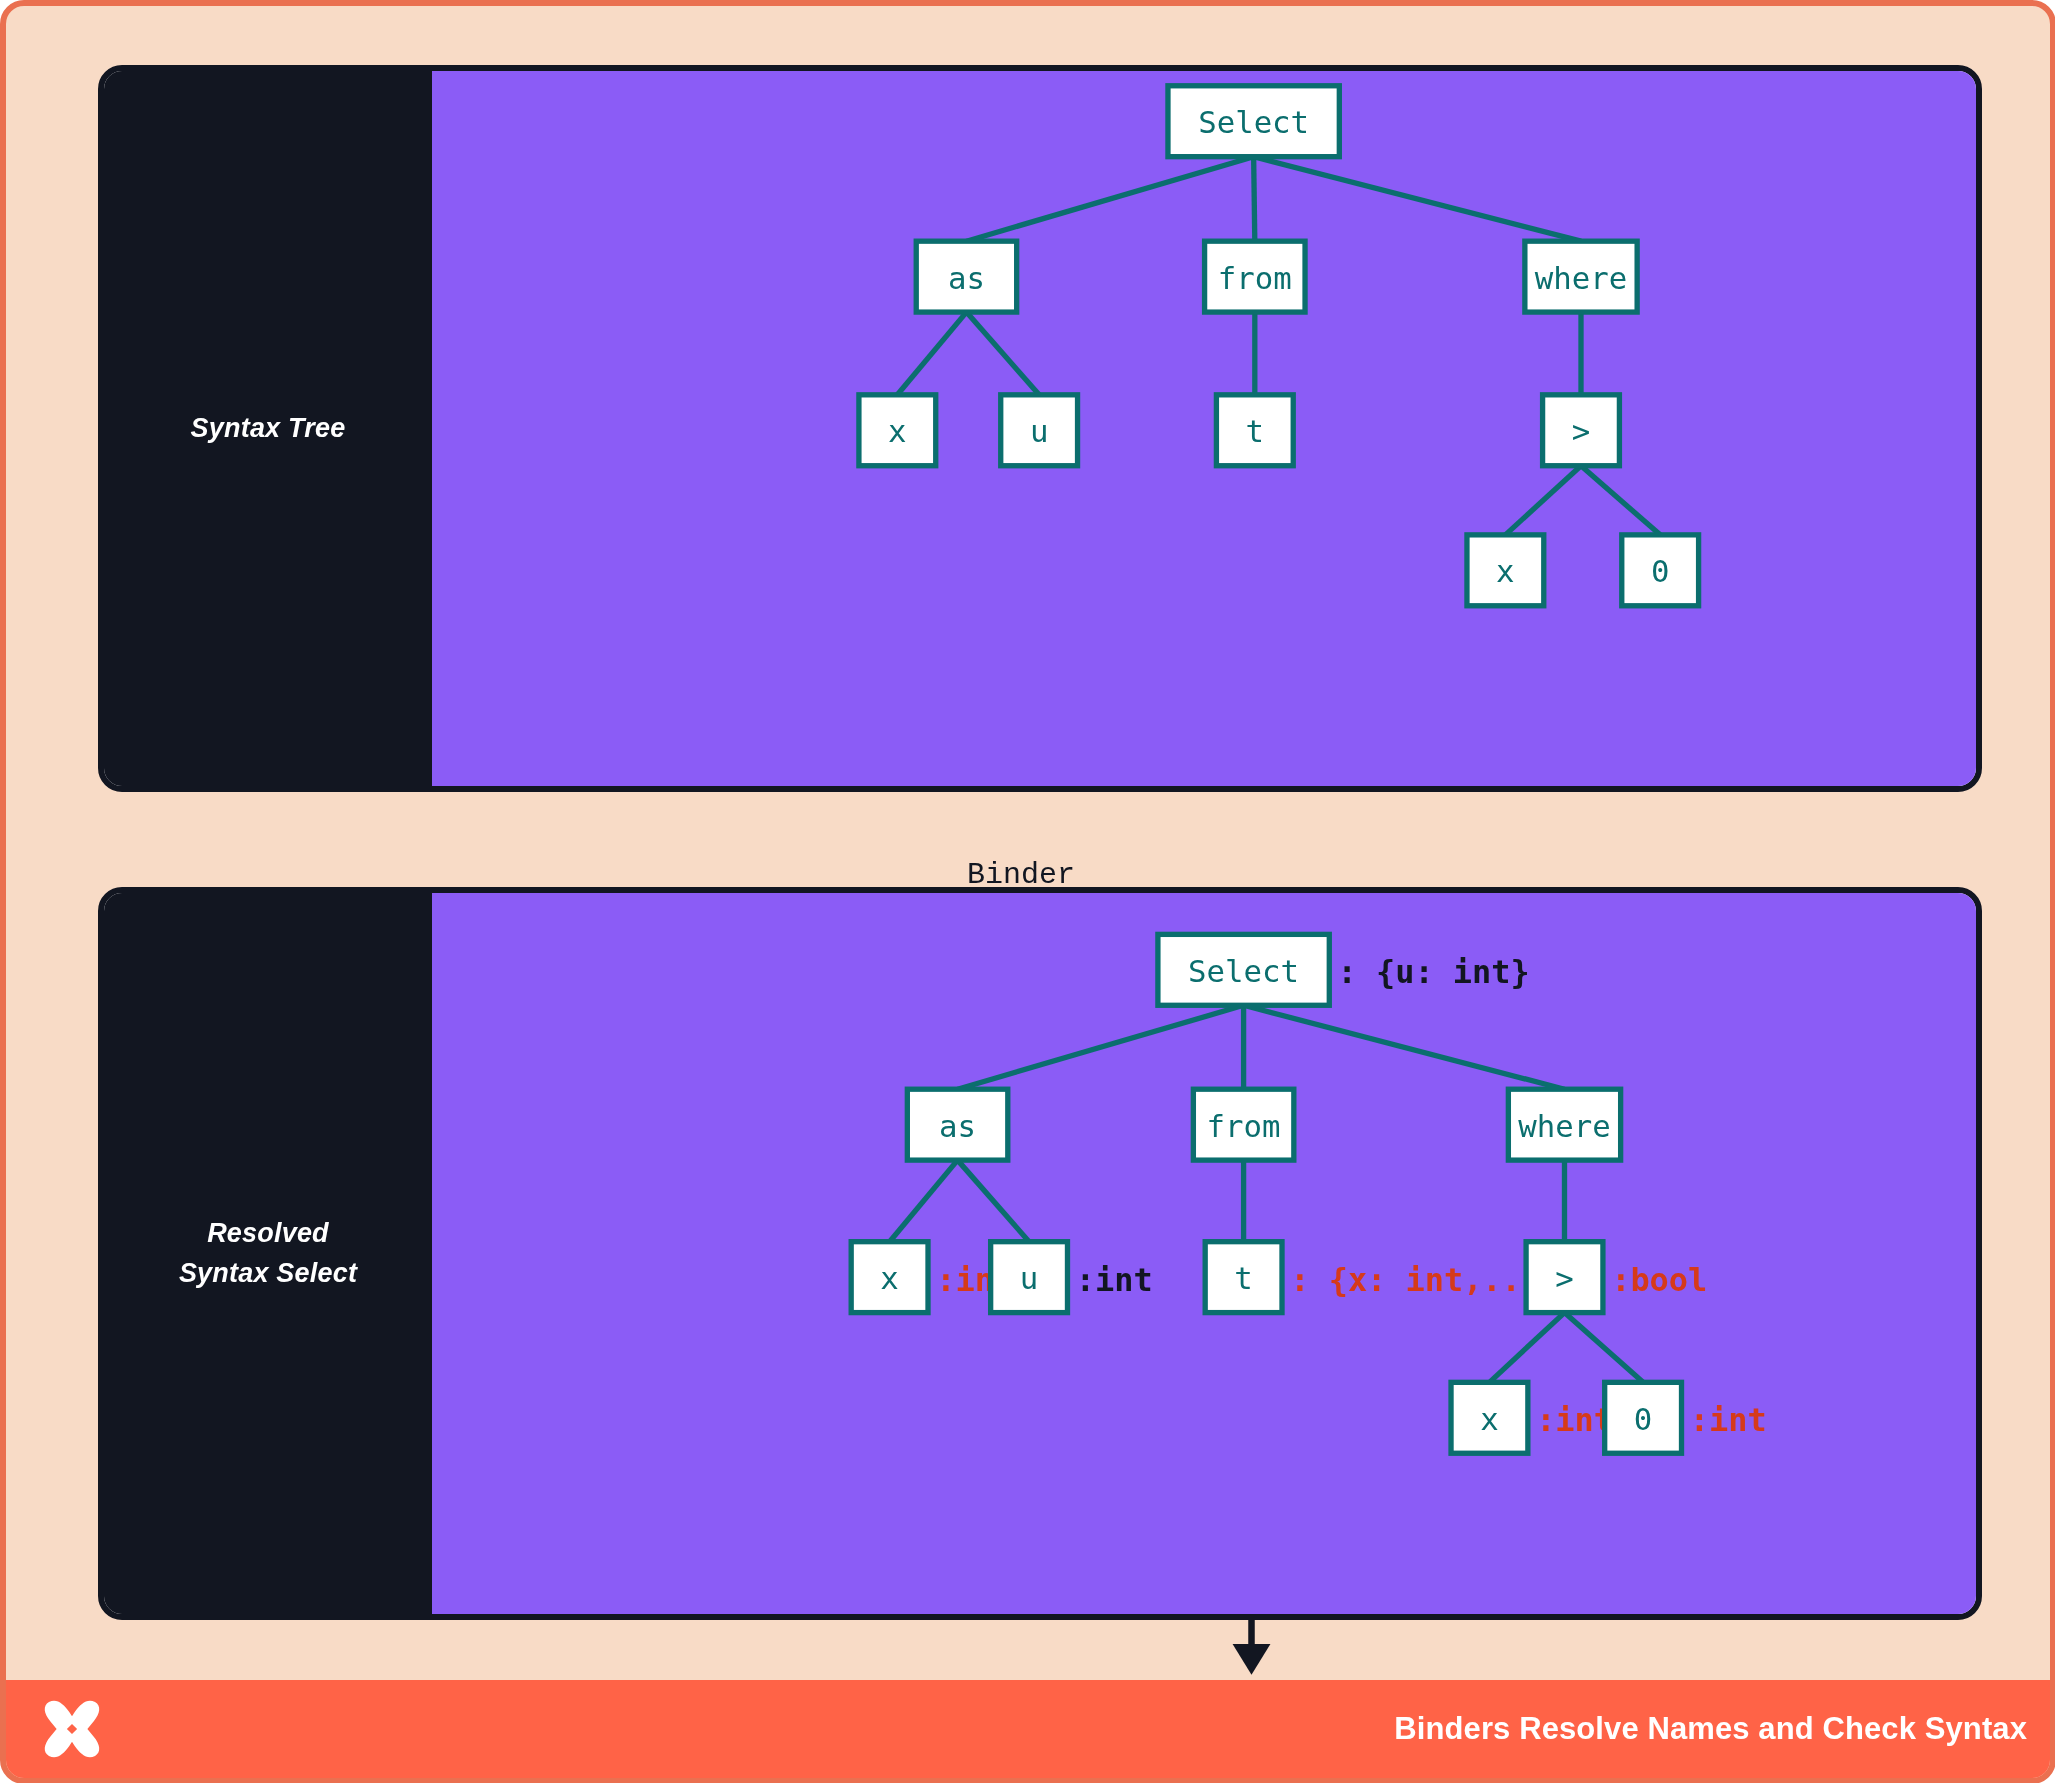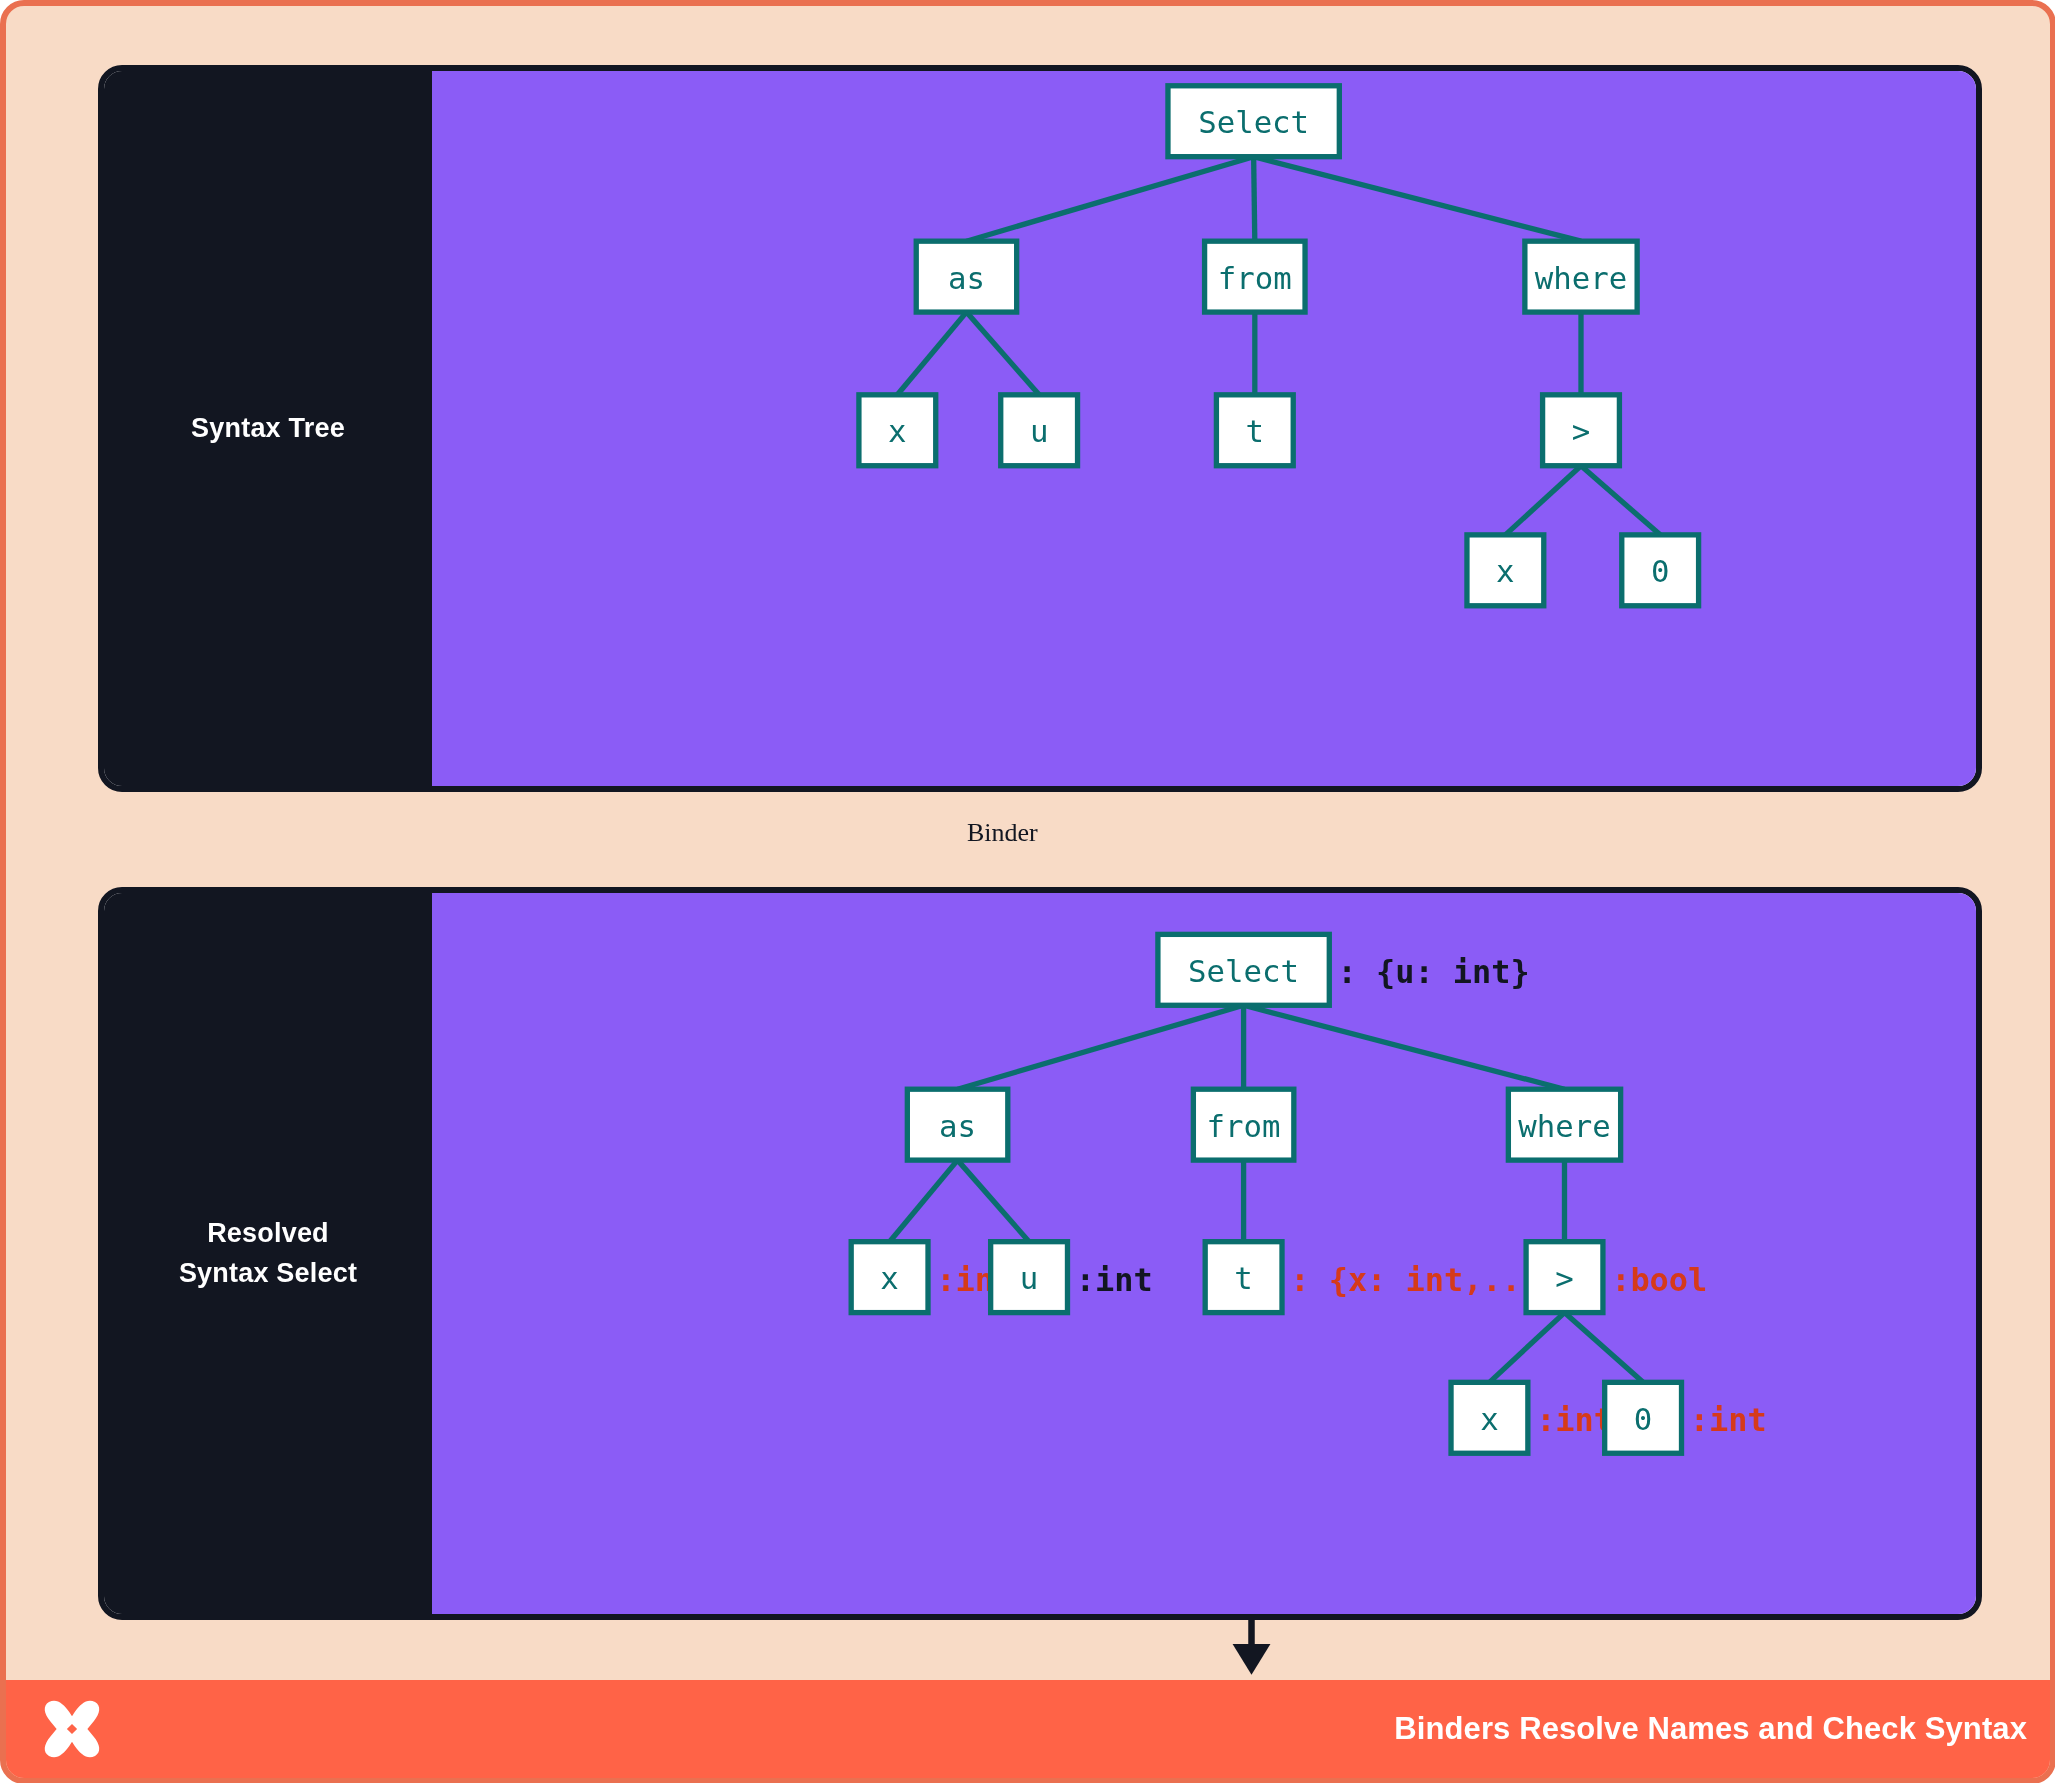--- a/index.html
+++ b/index.html
@@ -29,20 +29,21 @@
   .side-label{
     width:328px;flex:0 0 328px;
     background:#121621;
     color:#ffffff;
     display:flex;align-items:center;justify-content:center;
     text-align:center;
     font-size:27px;font-weight:bold;
     line-height:1.45;
     letter-spacing:0.2px;
     white-space:pre-line;
+    font-style:italic;
   }
   .canvas{flex:1 1 auto;position:relative;background:#8b5cf6;}
   .canvas svg{position:absolute;left:0;top:0;width:100%;height:100%;display:block;}
 
   .node-box{fill:#ffffff;stroke:#0b6e6e;stroke-width:9;}
   .edge{stroke:#0b6e6e;stroke-width:9;fill:none;}
   .node-text{
     font-family:"DejaVu Sans Mono","Liberation Mono",monospace;
     fill:#0b6e6e;font-size:52px;
     text-anchor:middle;dominant-baseline:central;
@@ -51,23 +52,23 @@
     font-family:"DejaVu Sans Mono","Liberation Mono",monospace;
     font-size:54px;font-weight:bold;
     dominant-baseline:central;
   }
 
   .binder-zone{
     position:absolute;left:92px;top:787px;width:1884px;height:95px;
   }
   .binder-label{
     position:absolute;
-    font-family:Liberation Serif, serif;
-    font-size:26px;color:#121621;
-    left:961px;top:812px;
+    font-family:Liberation Mono, monospace;
+    font-size:30px;color:#121621;
+    left:961px;top:852px;
     white-space:nowrap;
   }
   .binder-arrow{position:absolute;left:1118px;top:787px;width:71px;height:95px;}
 
   .footer{
     position:absolute;left:0;bottom:0;width:2056px;height:98px;
     background:#ff6347;
     display:flex;align-items:center;
     z-index:5;
   }

